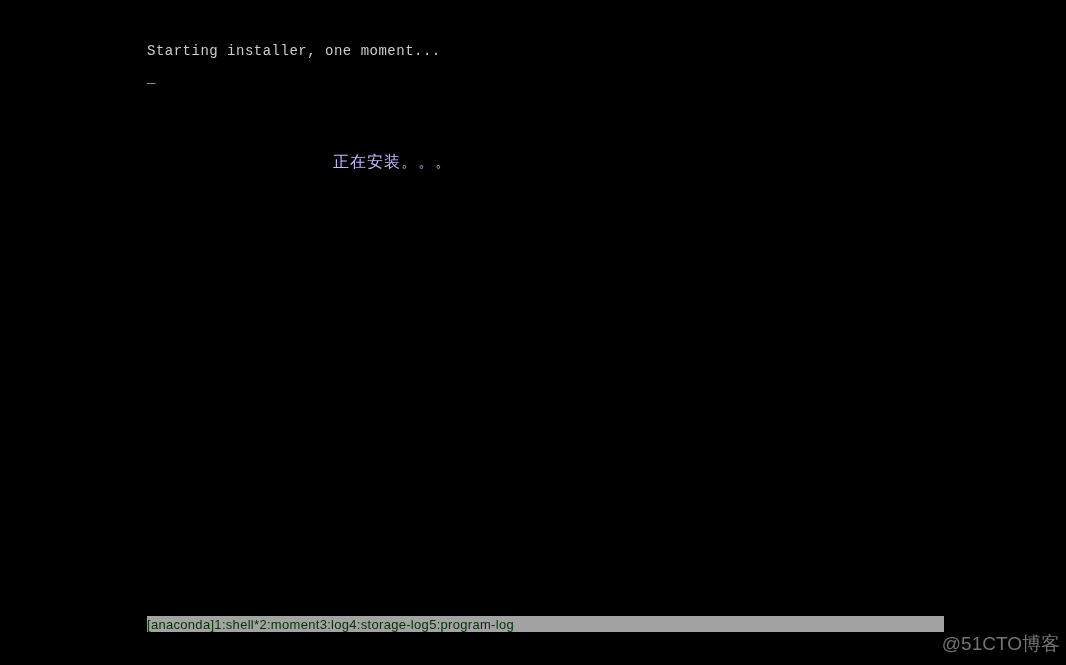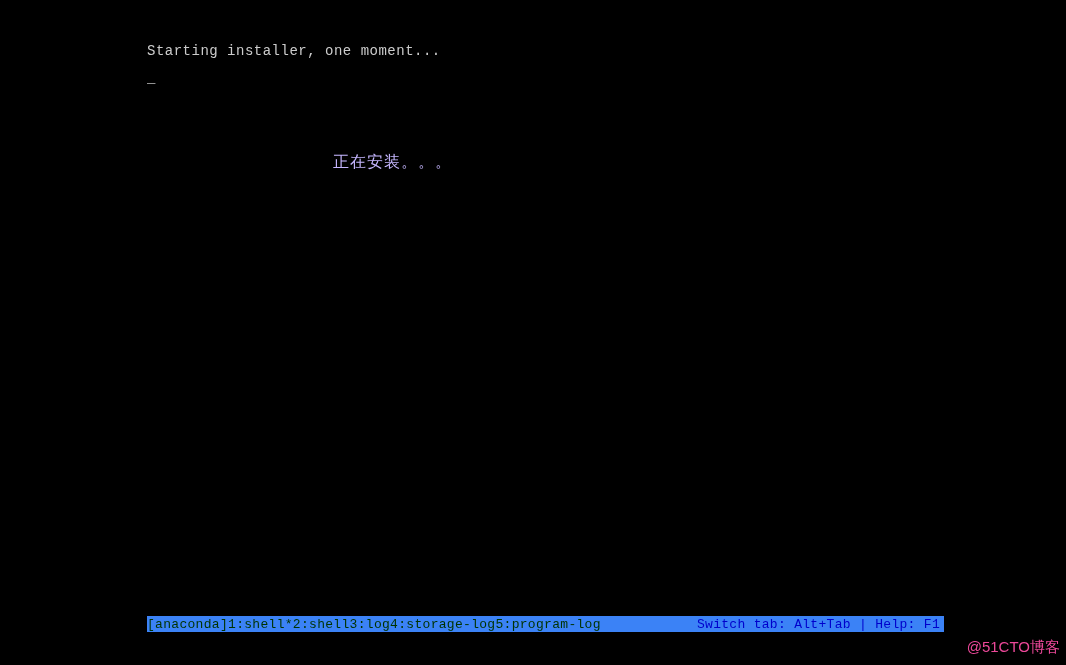--- a/index.html
+++ b/index.html
@@ -48,61 +48,60 @@
       font-family: "SimSun", "STSong", serif;
       font-size: 16px;
       letter-spacing: 1px;
     }
     .bottom-bar {
       position: absolute;
       bottom: 33px;
       left: 143px;
       width: 797px;
       height: 16px;
-      background: #3b82f6;
+      background: #a3a3a3;
       display: flex;
       align-items: center;
-      font-family: Liberation Mono, monospace;
+      font-family: Liberation Sans, sans-serif;
       font-size: 13px;
       letter-spacing: 0.3px;
     }
     .tab-list {
       display: flex;
       color: #003300;
     }
     .tab-prefix {
       color: #003300;
     }
     .switch-help {
       position: absolute;
       right: 4px;
       color: #0000cc;
       white-space: pre;
     }
     .watermark {
       position: absolute;
       bottom: 8px;
       right: 10px;
-      color: #ec4899;
+      color: #737373;
       font-family: "Microsoft YaHei", sans-serif;
-      font-size: 15px;
+      font-size: 19px;
     }
   </style>
 </head>
 <body>
 
 <div class="terminal-area">
   <div class="status-line">Starting installer, one moment...</div>
   <div class="cursor">_</div>
   <div class="installing-text">正在安装。。。</div>
 
   <div class="bottom-bar">
     <span class="tab-prefix">[anaconda]</span>
     <span class="tab-list"><span>1</span>:<span>shell*</span> </span>
-    <span class="tab-list"><span>2</span>:<span>shell</span>  </span>
+    <span class="tab-list"><span>2</span>:<span>moment</span>  </span>
     <span class="tab-list"><span>3</span>:<span>log</span>  </span>
     <span class="tab-list"><span>4</span>:<span>storage-log</span>  </span>
     <span class="tab-list"><span>5</span>:<span>program-log</span></span>
-    <span class="switch-help">Switch tab: Alt+Tab | Help: F1</span>
   </div>
 
   <div class="watermark">@51CTO博客</div>
 </div>
 
 </body></html>

